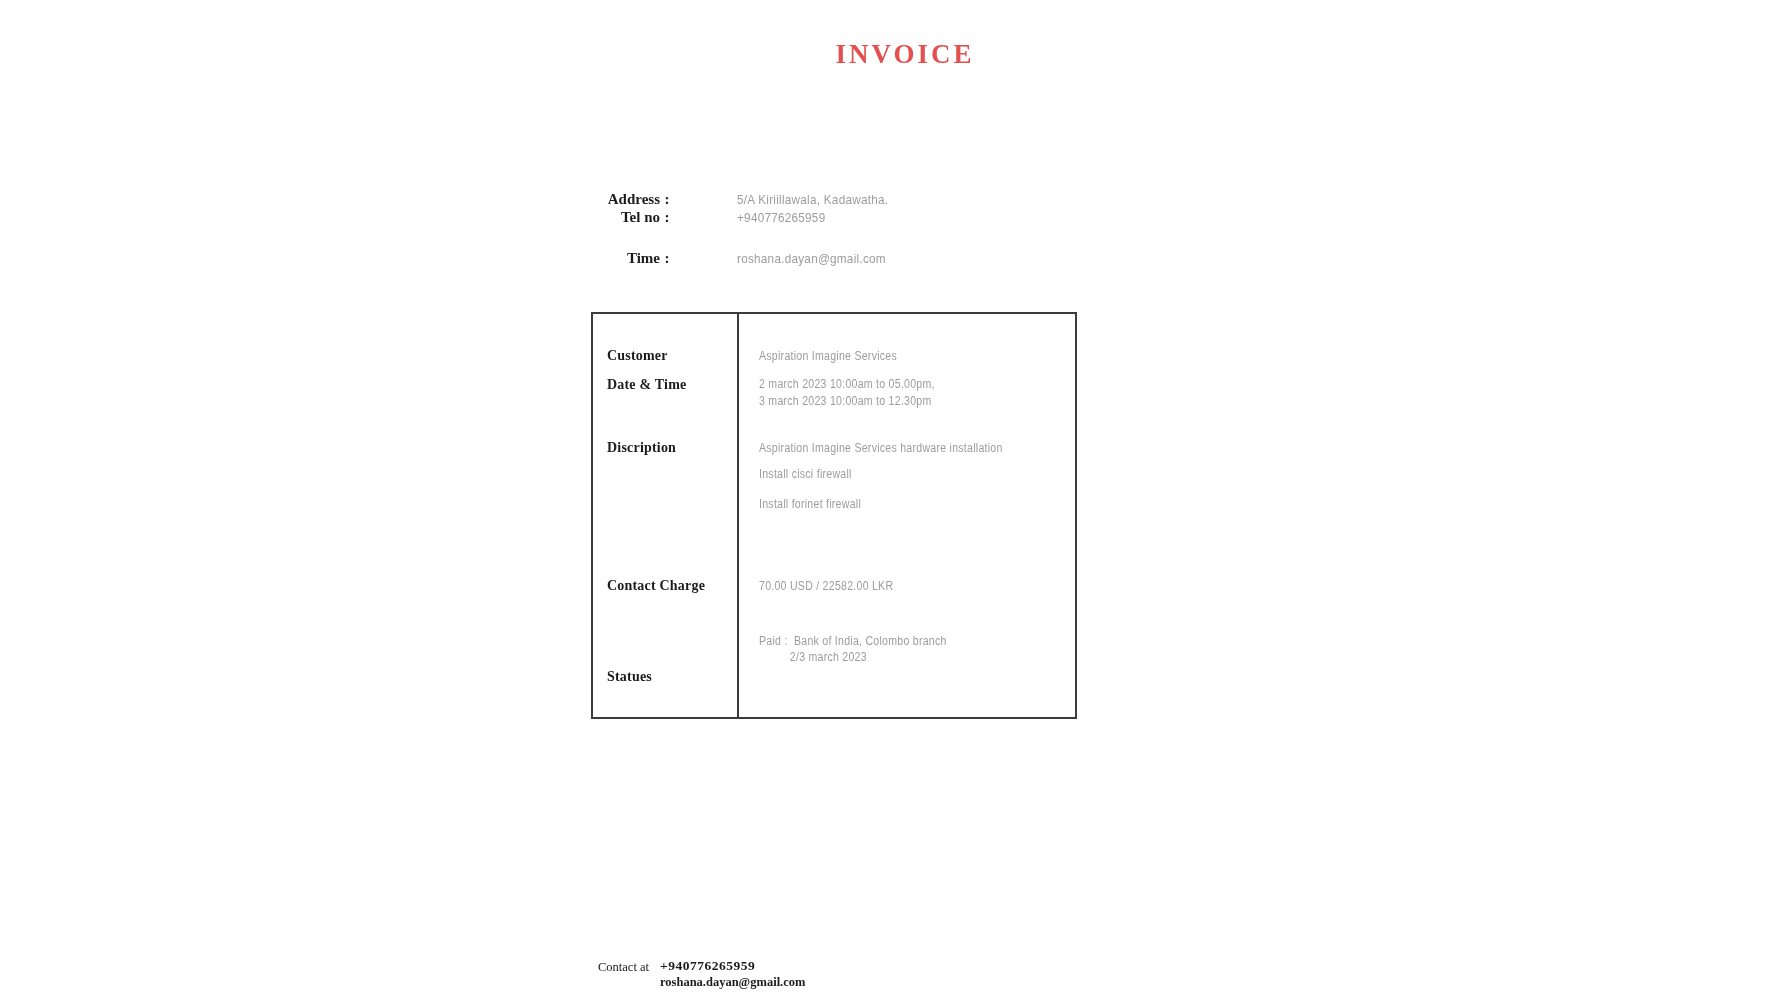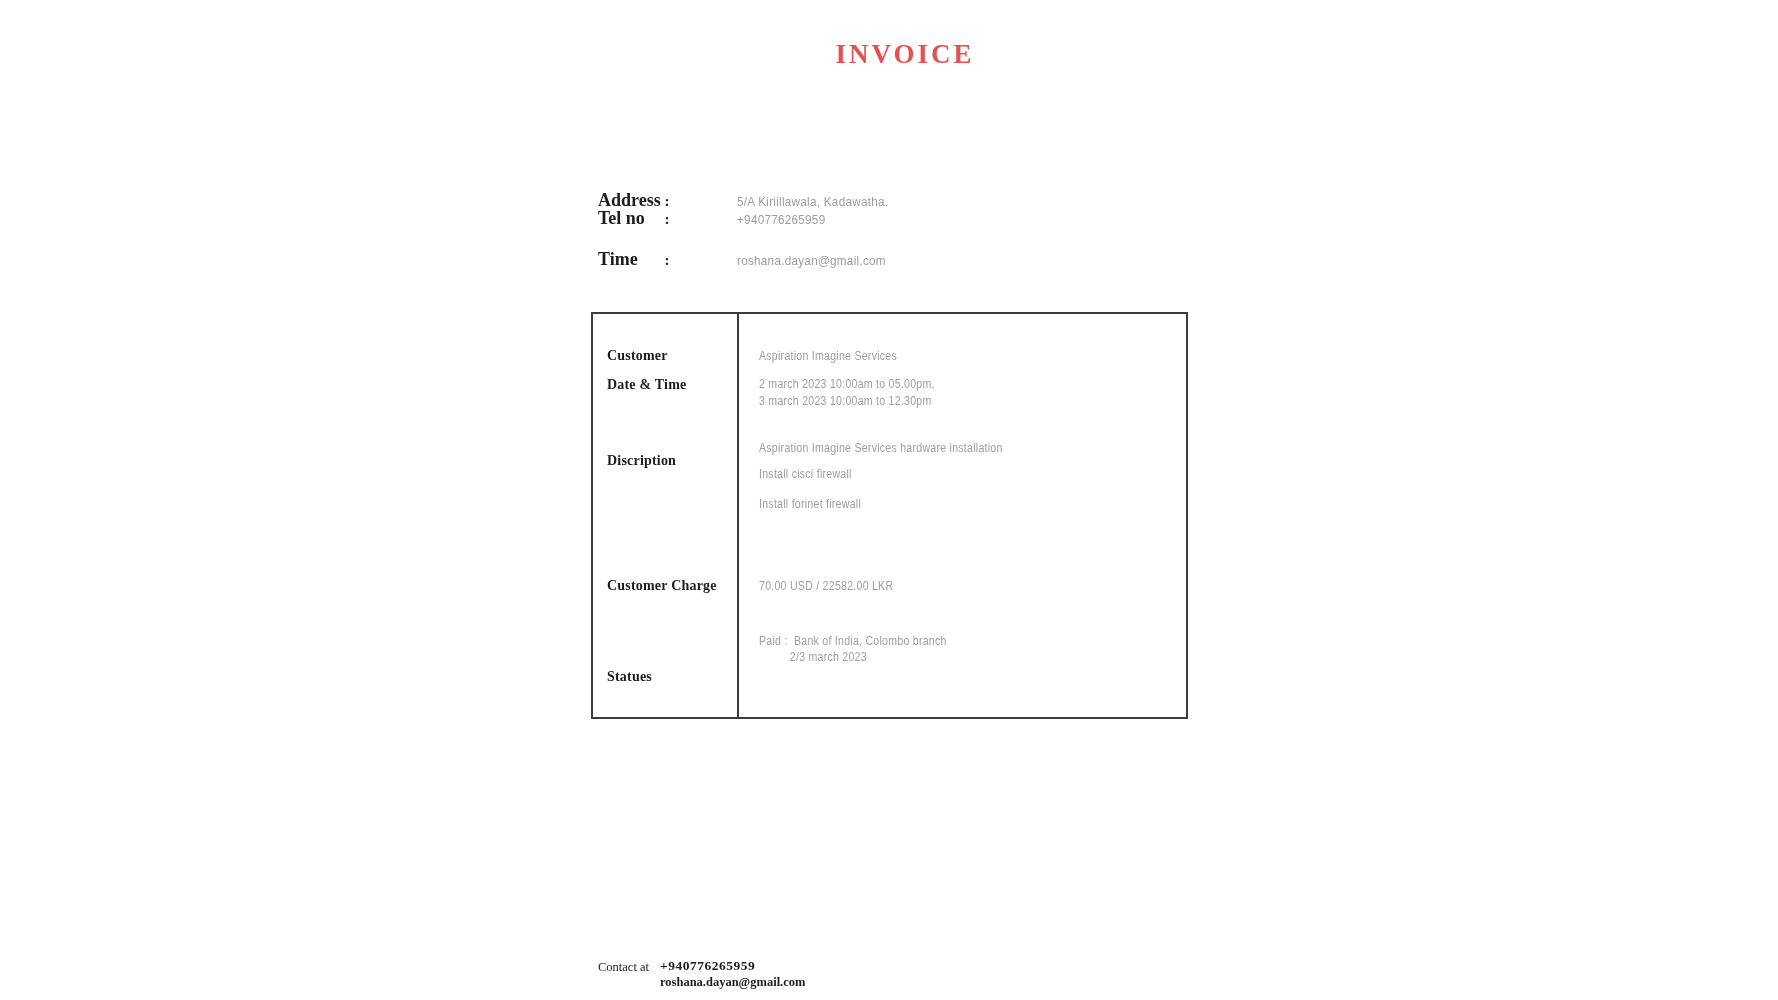--- a/index.html
+++ b/index.html
@@ -43,41 +43,41 @@
     transform:scaleX(0.82) scaleY(1.06);
     transform-origin:center top;
   }
 
   
   .contact-block{position:absolute;left:598px;top:0;width:420px;}
   .info-row{position:absolute;left:0;height:20px;white-space:nowrap;}
   .info-row .info-label{
     display:inline-block;width:62px;
     font-family:"Liberation Serif",serif;font-weight:bold;
-    font-size:18px;color:var(--text-black,#1c1c1c);
+    font-size:15px;color:var(--text-black,#1c1c1c);text-align:right;
   }
   .info-row .info-colon{
     display:inline-block;width:68px;
     font-family:"Liberation Serif",serif;font-weight:bold;
     font-size:15px;color:var(--text-black,#1c1c1c);
   }
   .info-row .info-value{
     display:inline-block;
     font-size:13px;color:var(--value-gray,#9c9c9c);
     letter-spacing:0.3px;
     transform:scaleX(0.9);transform-origin:left center;
   }
   .info-row.r0{top:190px;}
   .info-row.r1{top:208px;}
   .info-row.r2{top:249px;}
 
   
   .details-table{
     position:absolute;left:591px;top:312px;
-    width:597px;height:407px;
+    width:486px;height:407px;
     border:2px solid var(--border-dark,#3c3c3c);
   }
   .table-divider{
     position:absolute;left:144px;top:0;bottom:0;width:2px;
     background:var(--border-dark,#3c3c3c);
   }
   .t-label{
     position:absolute;left:14px;
     font-family:"Liberation Serif",serif;font-weight:bold;
     font-size:14px;letter-spacing:0.2px;
@@ -87,21 +87,21 @@
   .t-value{
     position:absolute;left:166px;
     font-size:12px;color:var(--value-gray,#9c9c9c);
     letter-spacing:0.3px;line-height:17px;
     white-space:pre-wrap;
     transform:scaleX(0.88);transform-origin:left top;
     width:480px;
   }
   .lbl-customer{top:34px;}   .val-customer{top:34px;}
   .lbl-datetime{top:63px;}   .val-datetime{top:62px;}
-  .lbl-discription{top:139px;text-align:right;}
+  .lbl-discription{top:126px;text-align:right;}
   .val-desc-0{top:126px;} .val-desc-1{top:152px;} .val-desc-2{top:182px;}
   .lbl-service{top:264px;}   .val-service{top:264px;}
   .lbl-statues{top:319px;margin-top:36px;}   .val-statues{top:319px;line-height:16px;}
   .statues-line2{display:block;margin-left:35px;}
 
   
   .footer{position:absolute;left:598px;top:958px;}
   .footer-label{
     position:absolute;left:0;top:2px;
     font-family:"Liberation Serif",serif;font-weight:normal;
@@ -154,21 +154,21 @@
     <div class="t-value val-customer">Aspiration Imagine Services</div>
 
     <div class="t-label lbl-datetime">Date &amp; Time</div>
     <div class="t-value val-datetime"><span>2 march 2023 10:00am to 05.00pm,</span><br><span>3 march 2023 10:00am to 12.30pm</span></div>
 
     <div class="t-label lbl-discription">Discription</div>
     <div class="t-value val-desc-0">Aspiration Imagine Services hardware installation</div>
     <div class="t-value val-desc-1">Install cisci firewall</div>
     <div class="t-value val-desc-2">Install forinet firewall</div>
 
-    <div class="t-label lbl-service">Customer Charge</div>
+    <div class="t-label lbl-service">Contact Charge</div>
     <div class="t-value val-service">70.00 USD / 22582.00 LKR</div>
 
     <div class="t-label lbl-statues">Statues</div>
     <div class="t-value val-statues"><span>Paid :  Bank of India, Colombo branch</span><span class="statues-line2">2/3 march 2023</span></div>
   </section>
 
   <footer class="footer">
     <span class="footer-label">Contact at</span>
     <span class="footer-phone">+940776265959</span>
     <span class="footer-email">roshana.dayan@gmail.com</span>

